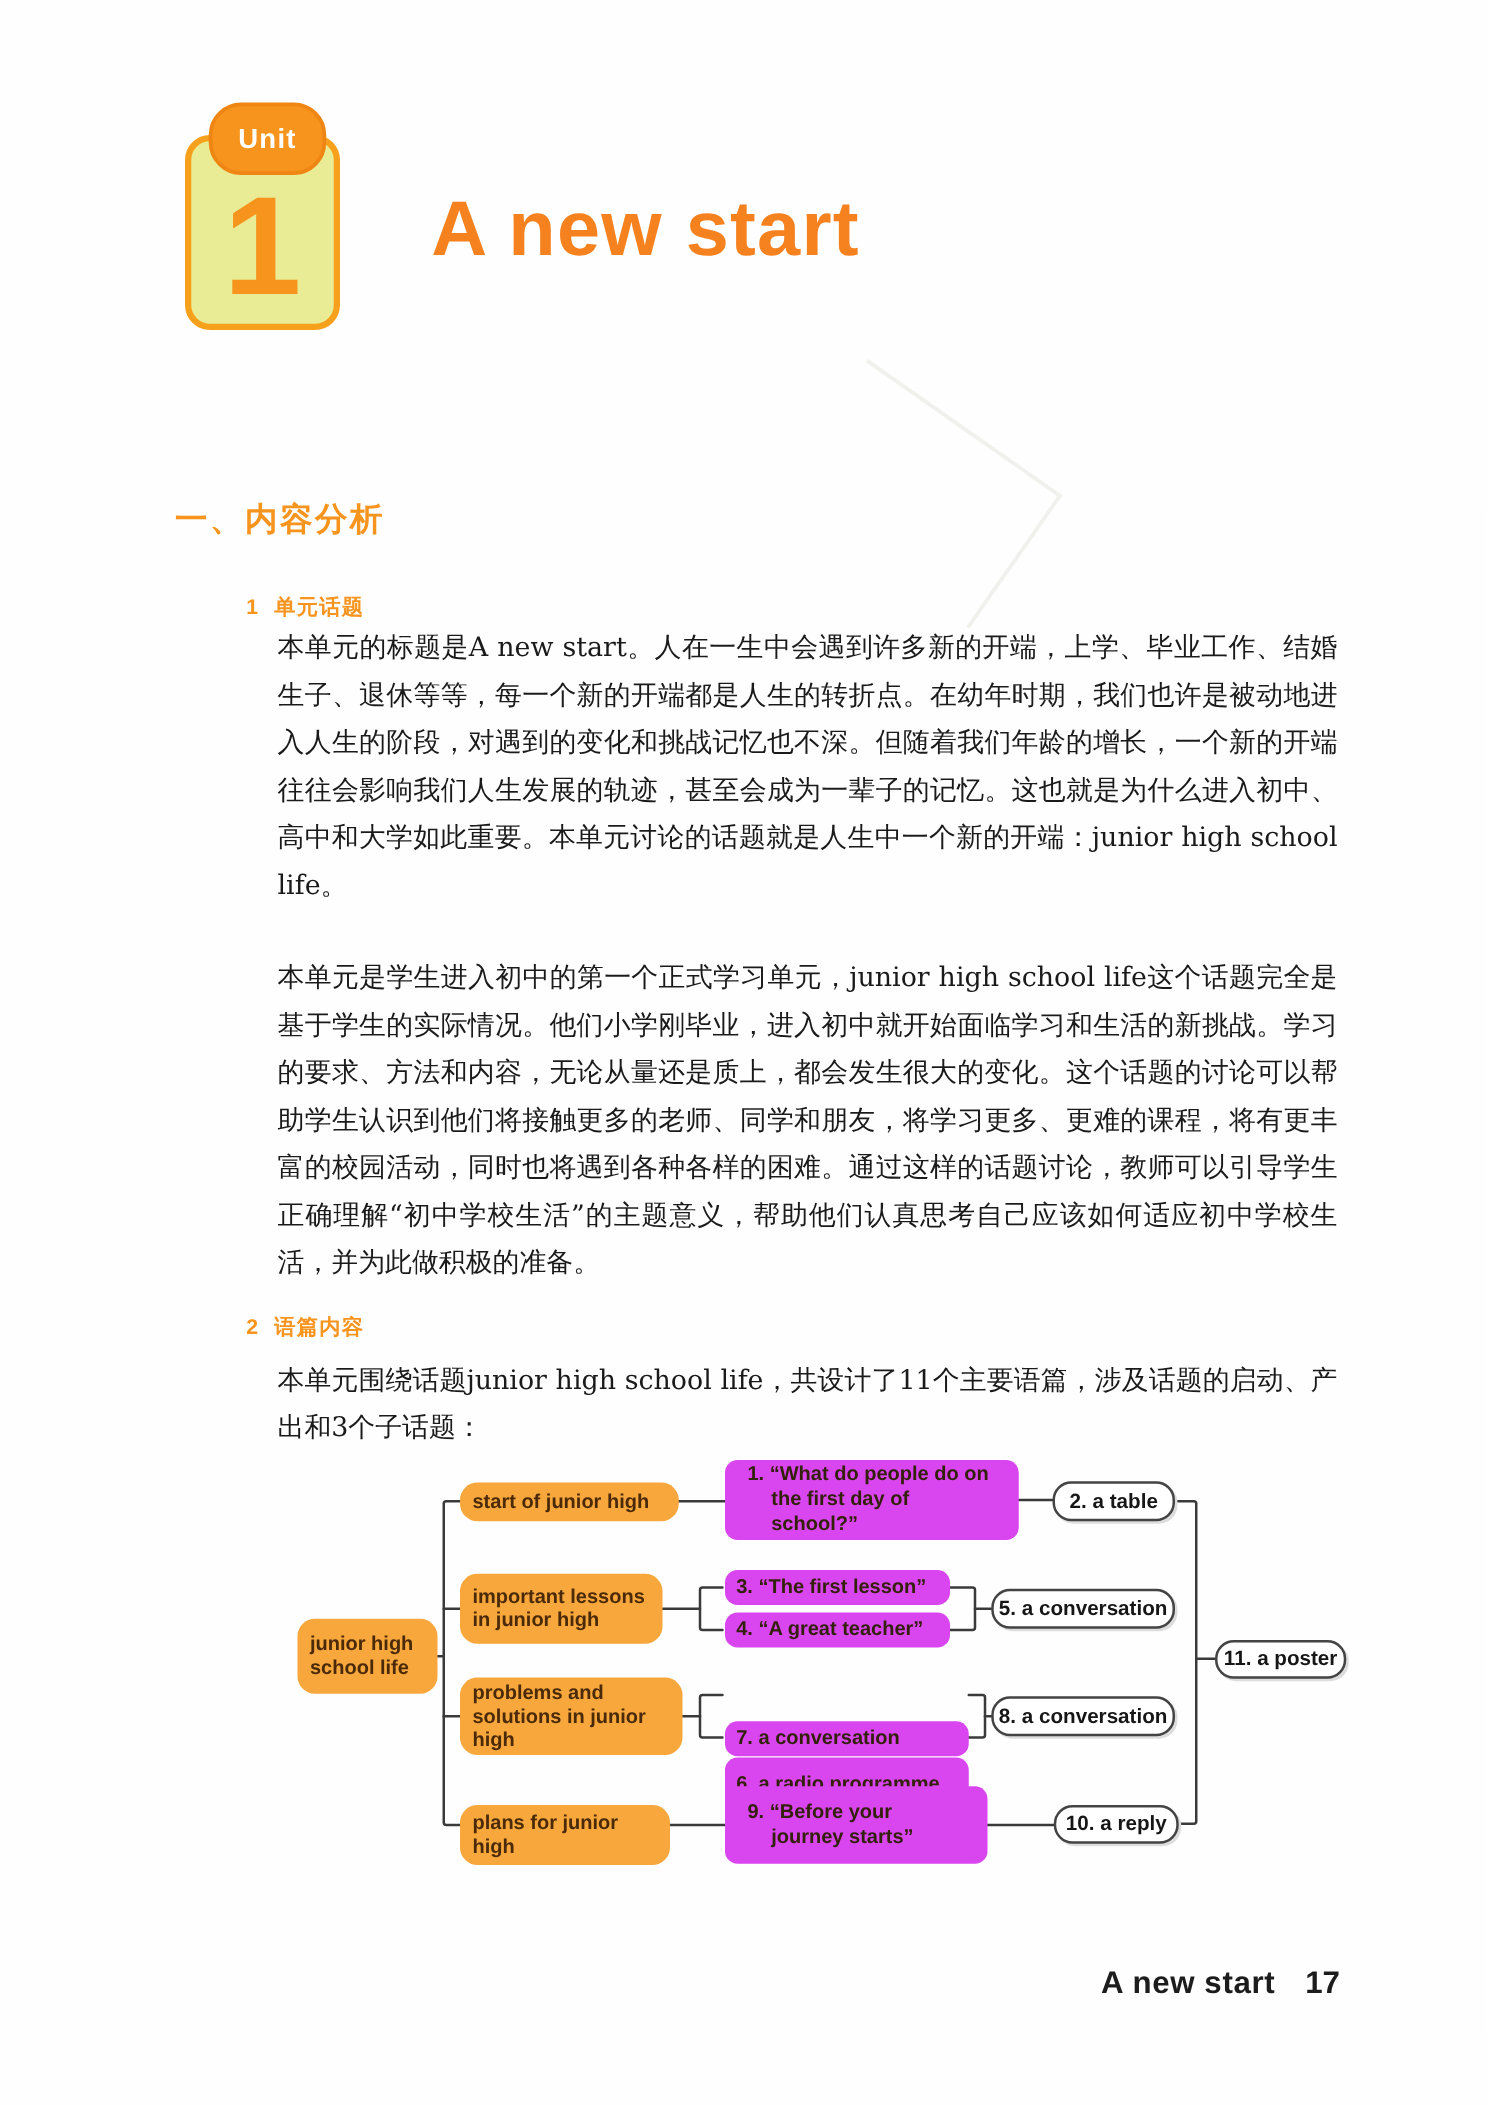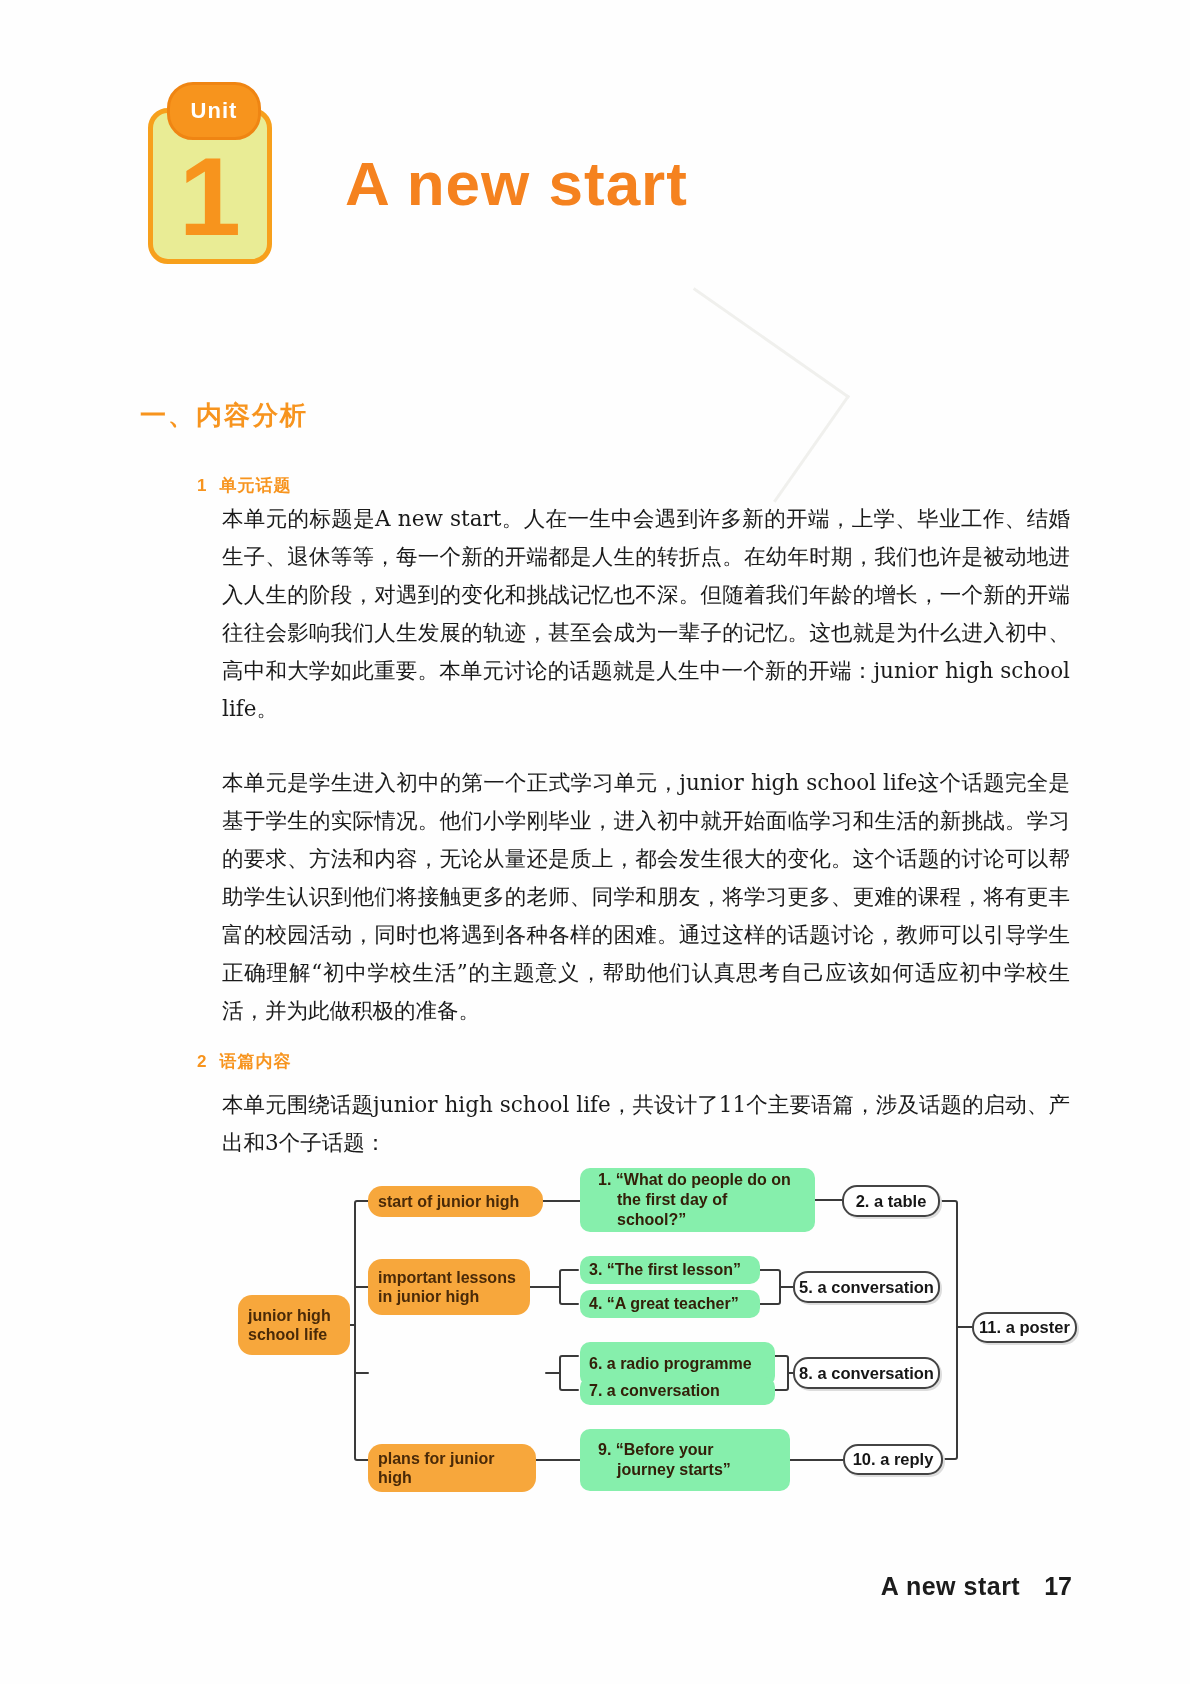--- a/index.html
+++ b/index.html
@@ -56,21 +56,21 @@
   .p1 { top:500px; }
   .p2 { top:764px; }
   .p3 { top:1086px; }
   
   .dg-box { position:absolute; font-weight:bold; font-size:16px; color:#4a2a08; }
   .orange-box {
     background:#f7a73c; border-radius:14px;
     display:flex; align-items:center; padding:2px 10px; line-height:19px;
   }
   .cream-box {
-    background:#86efac; border-radius:10px; color:#332009;
+    background:#d946ef; border-radius:10px; color:#332009;
     display:flex; align-items:center; padding:3px 9px; line-height:20px;
   }
   .hang { display:block; padding:5px 9px 5px 28px; text-indent:-19px; }
   .white-box {
     background:#ffffff; border:2.5px solid #444444; border-radius:15px;
     display:flex; align-items:center; justify-content:center;
     color:#161616; font-size:16.5px;
     box-shadow:2px 2px 0 #dddddd;
   }
   svg.connectors { position:absolute; left:0; top:0; pointer-events:none; }
@@ -137,28 +137,29 @@
     <path d="M788,1373 L793,1373"></path>
 
     <path d="M536,1460 L580,1460"></path>
     <path d="M790,1460 L843,1460"></path>
   </svg>
 
   <div class="dg-box orange-box" style="left:238px; top:1295px; width:112px; height:60px;">junior high school life</div>
 
   <div class="dg-box orange-box" style="left:368px; top:1186px; width:175px; height:31px;">start of junior high</div>
   <div class="dg-box orange-box" style="left:368px; top:1259px; width:162px; height:56px;">important lessons in junior high</div>
+  <div class="dg-box orange-box" style="left:368px; top:1342px; width:178px; height:62px;">problems and solutions in junior high</div>
   <div class="dg-box orange-box" style="left:368px; top:1444px; width:168px; height:48px;">plans for junior high</div>
 
   <div class="dg-box cream-box" style="left:580px; top:1168px; width:235px; height:64px;">
     <span class="hang">1. “What do people do on the first day of school?”</span>
   </div>
   <div class="dg-box cream-box" style="left:580px; top:1256px; width:180px; height:28px;">3. “The first lesson”</div>
   <div class="dg-box cream-box" style="left:580px; top:1290px; width:180px; height:28px;">4. “A great teacher”</div>
-  <div class="dg-box cream-box" style="left:580px; top:1342px; width:195px; height:44px;">6. a radio programme</div>
+  <div class="dg-box cream-box" style="left:580px; top:1406px; width:195px; height:44px;">6. a radio programme</div>
   <div class="dg-box cream-box" style="left:580px; top:1377px; width:195px; height:28px;">7. a conversation</div>
   <div class="dg-box cream-box" style="left:580px; top:1429px; width:210px; height:62px;">
     <span class="hang">9. “Before your journey starts”</span>
   </div>
 
   <div class="dg-box white-box" style="left:842px; top:1185px; width:98px; height:32px;">2. a table</div>
   <div class="dg-box white-box" style="left:793px; top:1271px; width:147px; height:32px;">5. a conversation</div>
   <div class="dg-box white-box" style="left:793px; top:1357px; width:147px; height:32px;">8. a conversation</div>
   <div class="dg-box white-box" style="left:843px; top:1444px; width:100px; height:31px;">10. a reply</div>
   <div class="dg-box white-box" style="left:972px; top:1312px; width:105px; height:31px;">11. a poster</div>

